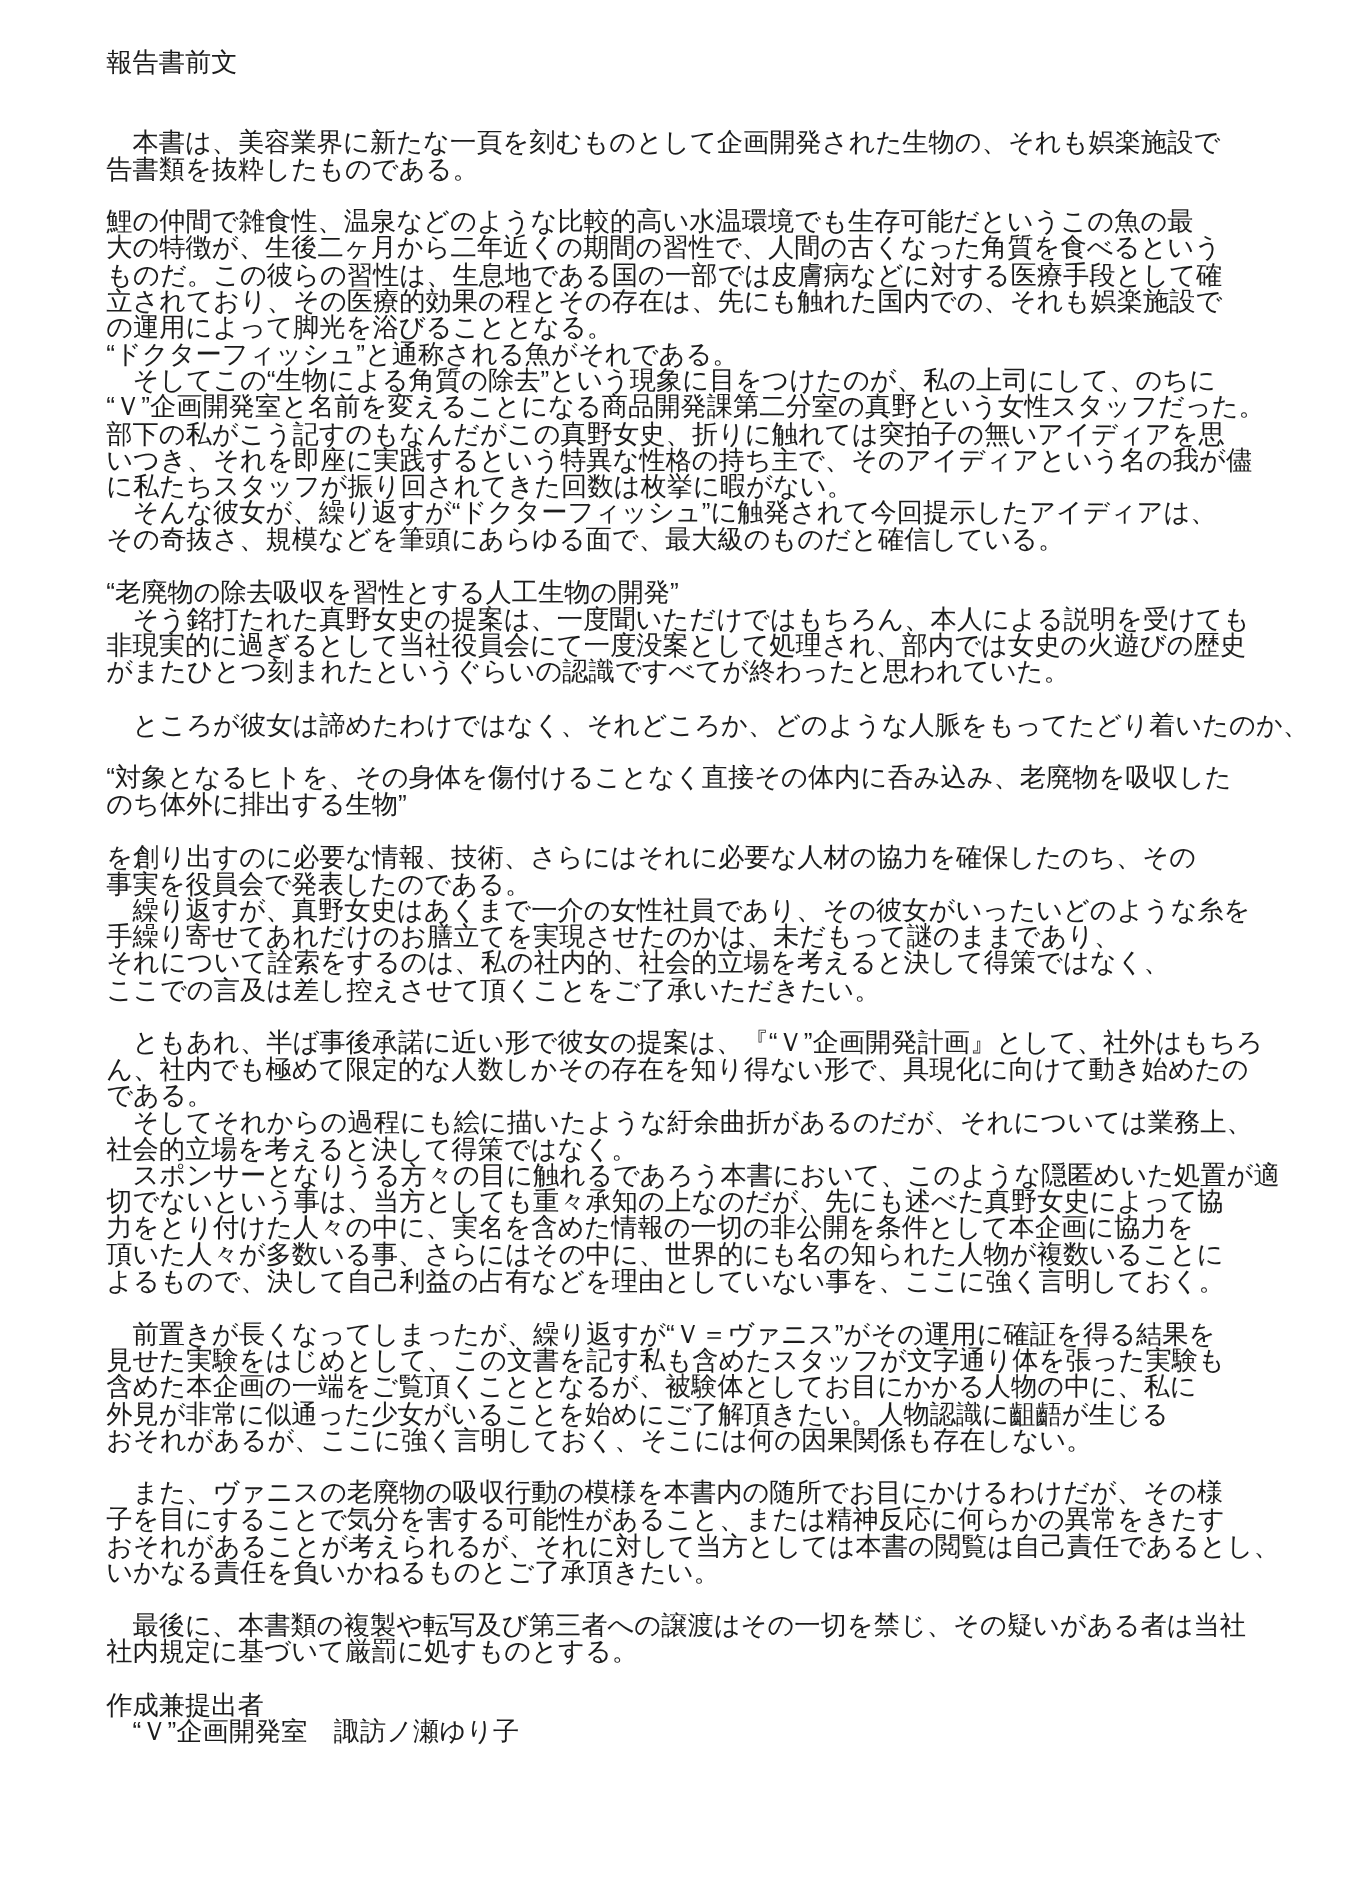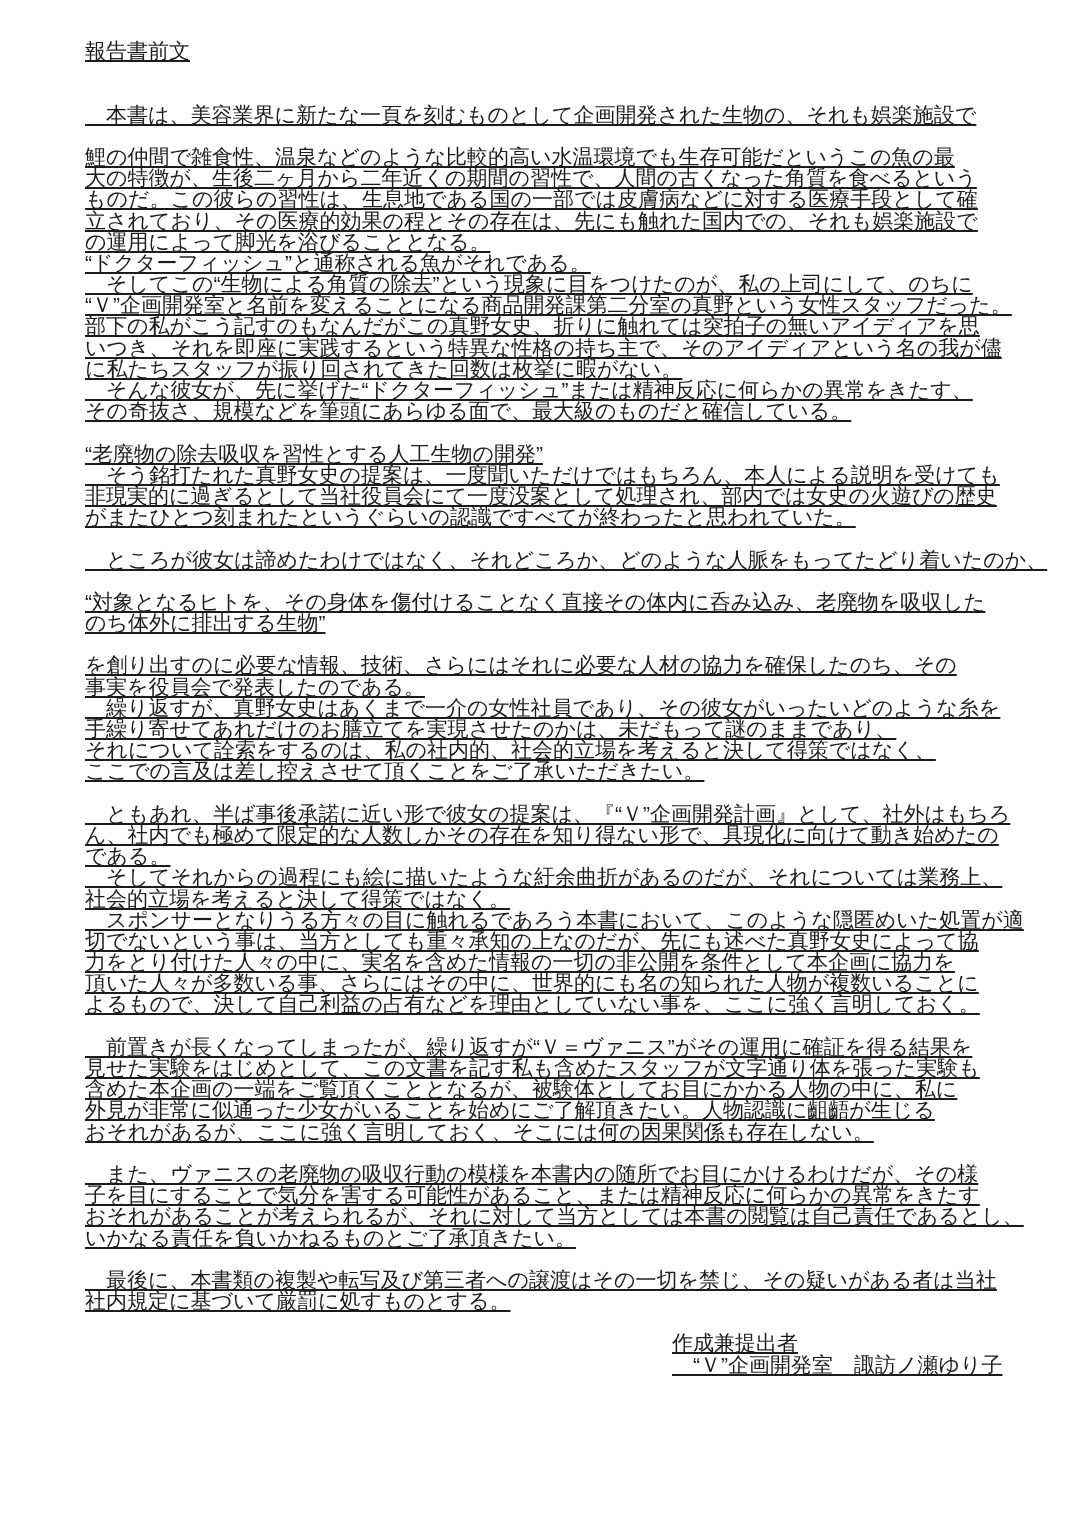--- a/index.html
+++ b/index.html
@@ -18,57 +18,56 @@
   }
   .content {
     padding: 40px 20px 0 85px;
   }
   .line {
     font-size: 21px;
     line-height: 21.2px;
     height: 21.2px;
     white-space: pre;
     letter-spacing: 0;
-    text-decoration: underline;
   }
   .doc-title {
     margin-bottom: 42.4px;
   }
   .paragraph {
     margin-bottom: 21.2px;
   }
   .signature {
     margin-top: 20px;
-    margin-left: 587px;
   }
 </style>
 </head>
 <body>
 
 <div class="page" style="color: rgb(28, 28, 28); background: rgb(255, 255, 255);">
   <div class="content">
     <div class="line doc-title">報告書前文</div>
 
     <div id="paragraphs">
         <div class="paragraph">
           <div class="line">　本書は、美容業界に新たな一頁を刻むものとして企画開発された生物の、それも娯楽施設で</div>
+          <div class="line">告書類を抜粋したものである。</div>
         </div>
         <div class="paragraph">
           <div class="line">鯉の仲間で雑食性、温泉などのような比較的高い水温環境でも生存可能だというこの魚の最</div>
           <div class="line">大の特徴が、生後二ヶ月から二年近くの期間の習性で、人間の古くなった角質を食べるという</div>
           <div class="line">ものだ。この彼らの習性は、生息地である国の一部では皮膚病などに対する医療手段として確</div>
           <div class="line">立されており、その医療的効果の程とその存在は、先にも触れた国内での、それも娯楽施設で</div>
           <div class="line">の運用によって脚光を浴びることとなる。</div>
           <div class="line">“ドクターフィッシュ”と通称される魚がそれである。</div>
           <div class="line">　そしてこの“生物による角質の除去”という現象に目をつけたのが、私の上司にして、のちに</div>
           <div class="line">“Ｖ”企画開発室と名前を変えることになる商品開発課第二分室の真野という女性スタッフだった。</div>
           <div class="line">部下の私がこう記すのもなんだがこの真野女史、折りに触れては突拍子の無いアイディアを思</div>
           <div class="line">いつき、それを即座に実践するという特異な性格の持ち主で、そのアイディアという名の我が儘</div>
           <div class="line">に私たちスタッフが振り回されてきた回数は枚挙に暇がない。</div>
-          <div class="line">　そんな彼女が、先に挙げた“ドクターフィッシュ”または精神反応に何らかの異常をきたす、</div>
+          <div class="line">　そんな彼女が、繰り返すが“ドクターフィッシュ”に触発されて今回提示したアイディアは、</div>
           <div class="line">その奇抜さ、規模などを筆頭にあらゆる面で、最大級のものだと確信している。</div>
         </div>
         <div class="paragraph">
           <div class="line">“老廃物の除去吸収を習性とする人工生物の開発”</div>
           <div class="line">　そう銘打たれた真野女史の提案は、一度聞いただけではもちろん、本人による説明を受けても</div>
           <div class="line">非現実的に過ぎるとして当社役員会にて一度没案として処理され、部内では女史の火遊びの歴史</div>
           <div class="line">がまたひとつ刻まれたというぐらいの認識ですべてが終わったと思われていた。</div>
         </div>
         <div class="paragraph">
           <div class="line">　ところが彼女は諦めたわけではなく、それどころか、どのような人脈をもってたどり着いたのか、</div>

